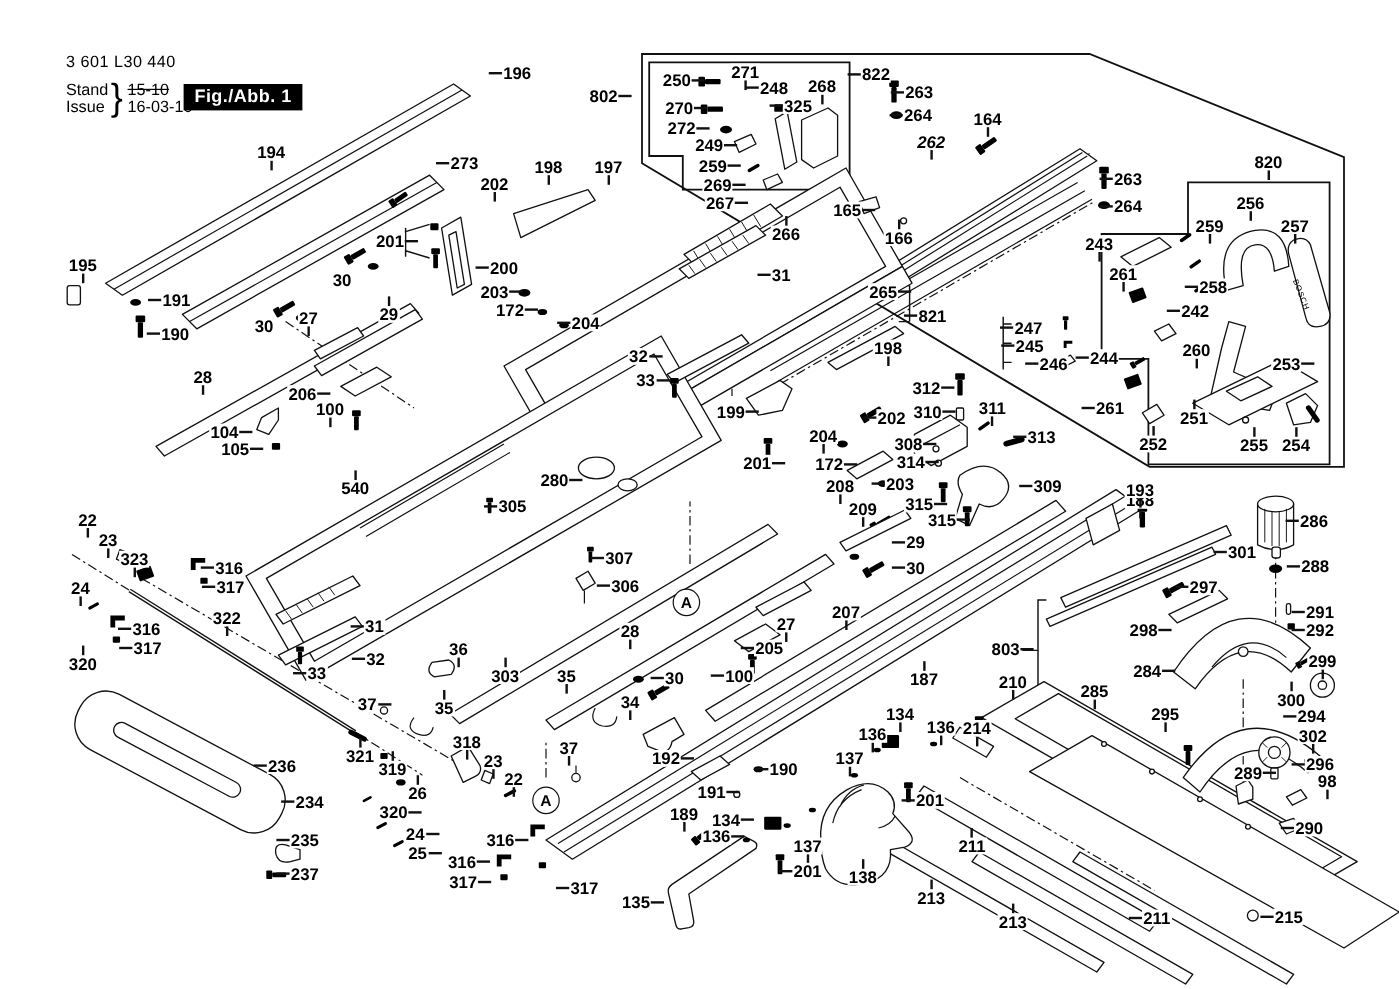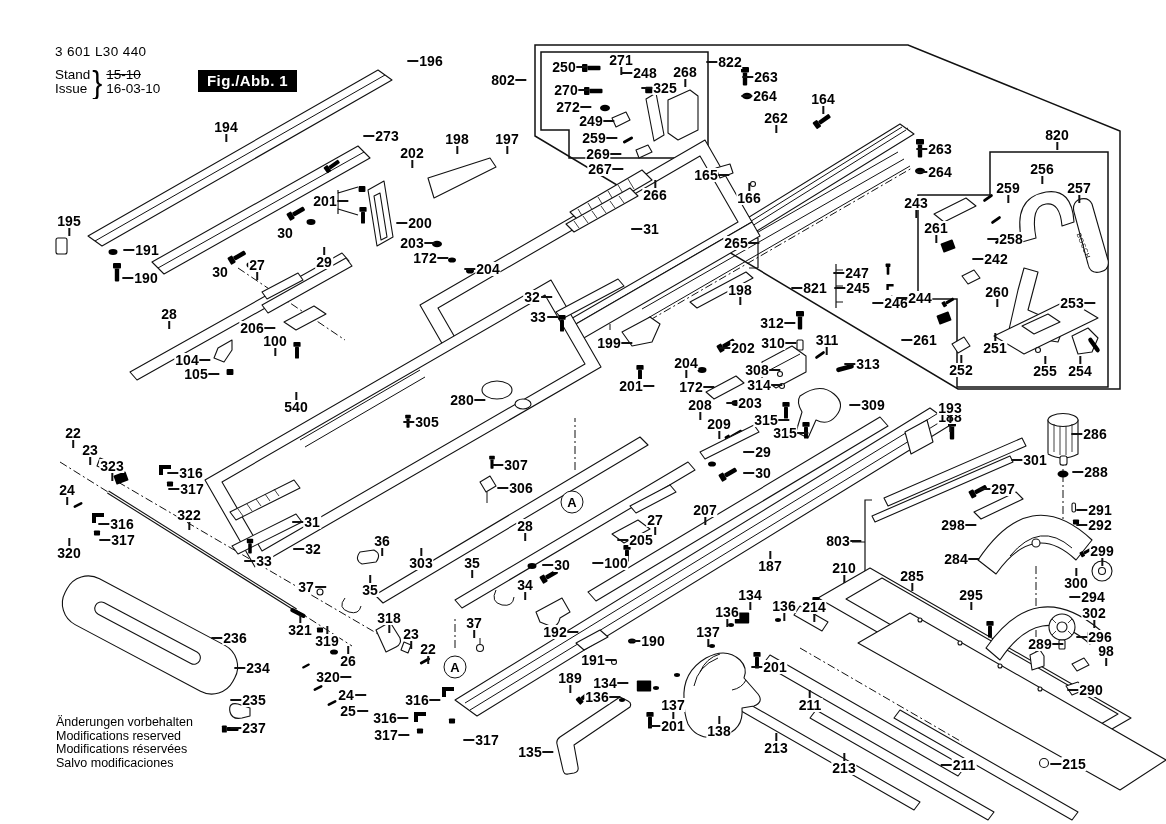--- a/index.html
+++ b/index.html
@@ -20,21 +20,21 @@
   .lbl.d-t::before{content:"";position:absolute;left:50%;bottom:100%;margin-left:-1px;width:2px;height:8px;background:#111;}
   .marker{position:absolute;transform:translate(-50%,-50%);width:21px;height:21px;border:1.6px solid #111;
           border-radius:50%;background:#fff;font-size:13px;font-weight:bold;display:flex;align-items:center;justify-content:center;}
   .hdr{position:absolute;left:55px;top:44px;font-size:13.5px;}
   .pn{letter-spacing:.4px;}
   .si{display:flex;align-items:center;margin-top:6px;}
   .si .col{display:flex;flex-direction:column;line-height:14px;}
   .brace{font-size:30px;font-weight:400;margin:0 4px 0 2px;transform:scaleY(1.05);}
   .strike{text-decoration:line-through;}
   .badge{position:absolute;left:153px;top:70px;background:#000;color:#fff;font-weight:bold;
-         font-size:15px;padding:2px 9px 3px;letter-spacing:.4px;margin-left:45px;}
+         font-size:15px;padding:2px 9px 3px;letter-spacing:.4px;}
   .footer{position:absolute;left:56px;top:716px;font-size:12.5px;line-height:13.5px;}
   .brand{position:absolute;left:1082px;top:232px;font-size:6.5px;letter-spacing:.8px;
          transform:rotate(68deg);transform-origin:left top;}
 </style>
 </head>
 <body>
 
 <div class="stage">
 
   <svg class="art" width="1166" height="824" viewBox="0 0 1166 824">
@@ -415,26 +415,20 @@
       <span class="brace">}</span>
       <div class="col">
         <span class="strike">15-10</span>
         <span>16-03-10</span>
       </div>
     </div>
   </div>
 
   <div class="badge">Fig./Abb. 1</div>
 
-  <div class="footer">
-    <div>Änderungen vorbehalten</div>
-    <div>Modifications reserved</div>
-    <div>Modifications réservées</div>
-    <div>Salvo modificaciones</div>
-  </div>
 
   <div class="brand">BOSCH</div>
 
   <div>
       <div class="lbl d-b" style="left: 226px; top: 127px;">194</div>
       <div class="lbl d-l" style="left: 431px; top: 61px;">196</div>
       <div class="lbl d-l" style="left: 387px; top: 136px;">273</div>
       <div class="lbl d-b" style="left: 457px; top: 139px;">198</div>
       <div class="lbl d-b" style="left: 507px; top: 139px;">197</div>
       <div class="lbl d-b" style="left: 412px; top: 153px;">202</div>
@@ -466,39 +460,39 @@
       <div class="lbl d-r" style="left: 568px; top: 107px;">272</div>
       <div class="lbl d-r" style="left: 591px; top: 121px;">249</div>
       <div class="lbl d-r" style="left: 594px; top: 138px;">259</div>
       <div class="lbl d-r" style="left: 598px; top: 154px;">269</div>
       <div class="lbl d-r" style="left: 600px; top: 169px;">267</div>
       <div class="lbl d-t" style="left: 655px; top: 195px;">266</div>
       <div class="lbl d-l" style="left: 730px; top: 62px;">822</div>
       <div class="lbl d-l" style="left: 766px; top: 77px;">263</div>
       <div class="lbl d-l" style="left: 765px; top: 96px;">264</div>
       <div class="lbl d-b" style="left: 823px; top: 99px;">164</div>
-      <div class="lbl d-b" style="left: 776px; top: 118px;">262</div>
+      <div class="lbl d-b" style="left: 776px; top: 118px; font-style: italic;">262</div>
       <div class="lbl d-l" style="left: 940px; top: 149px;">263</div>
       <div class="lbl d-l" style="left: 940px; top: 172px;">264</div>
       <div class="lbl d-b" style="left: 1057px; top: 135px;">820</div>
       <div class="lbl d-b" style="left: 1042px; top: 169px;">256</div>
       <div class="lbl d-b" style="left: 1008px; top: 188px;">259</div>
       <div class="lbl d-b" style="left: 1079px; top: 188px;">257</div>
       <div class="lbl d-l" style="left: 1011px; top: 239px;">258</div>
       <div class="lbl d-l" style="left: 996px; top: 259px;">242</div>
       <div class="lbl d-b" style="left: 916px; top: 203px;">243</div>
       <div class="lbl d-b" style="left: 936px; top: 228px;">261</div>
       <div class="lbl d-r" style="left: 706px; top: 175px;">165</div>
       <div class="lbl d-t" style="left: 749px; top: 198px;">166</div>
       <div class="lbl d-l" style="left: 651px; top: 229px;">31</div>
       <div class="lbl d-r" style="left: 736px; top: 243px;">265</div>
-      <div class="lbl d-l" style="left: 815px; top: 263px; margin-top: 25px;">821</div>
+      <div class="lbl d-l" style="left: 777px; top: 263px;">821</div>
       <div class="lbl d-l" style="left: 857px; top: 273px;">247</div>
       <div class="lbl d-l" style="left: 858px; top: 288px;">245</div>
-      <div class="lbl d-l" style="left: 896px; top: 303px;">246</div>
+      <div class="lbl d-l" style="left: 878px; top: 303px;">246</div>
       <div class="lbl d-l" style="left: 920px; top: 298px;">244</div>
       <div class="lbl d-b" style="left: 973px; top: 292px; margin-left: 24px;">260</div>
       <div class="lbl d-r" style="left: 1072px; top: 303px;">253</div>
       <div class="lbl d-l" style="left: 925px; top: 340px;">261</div>
       <div class="lbl d-t" style="left: 961px; top: 370px;">252</div>
       <div class="lbl d-t" style="left: 995px; top: 348px;">251</div>
       <div class="lbl d-t" style="left: 1045px; top: 371px;">255</div>
       <div class="lbl d-t" style="left: 1080px; top: 371px;">254</div>
       <div class="lbl d-l" style="left: 868px; top: 364px;">313</div>
       <div class="lbl d-r" style="left: 772px; top: 323px;">312</div>

